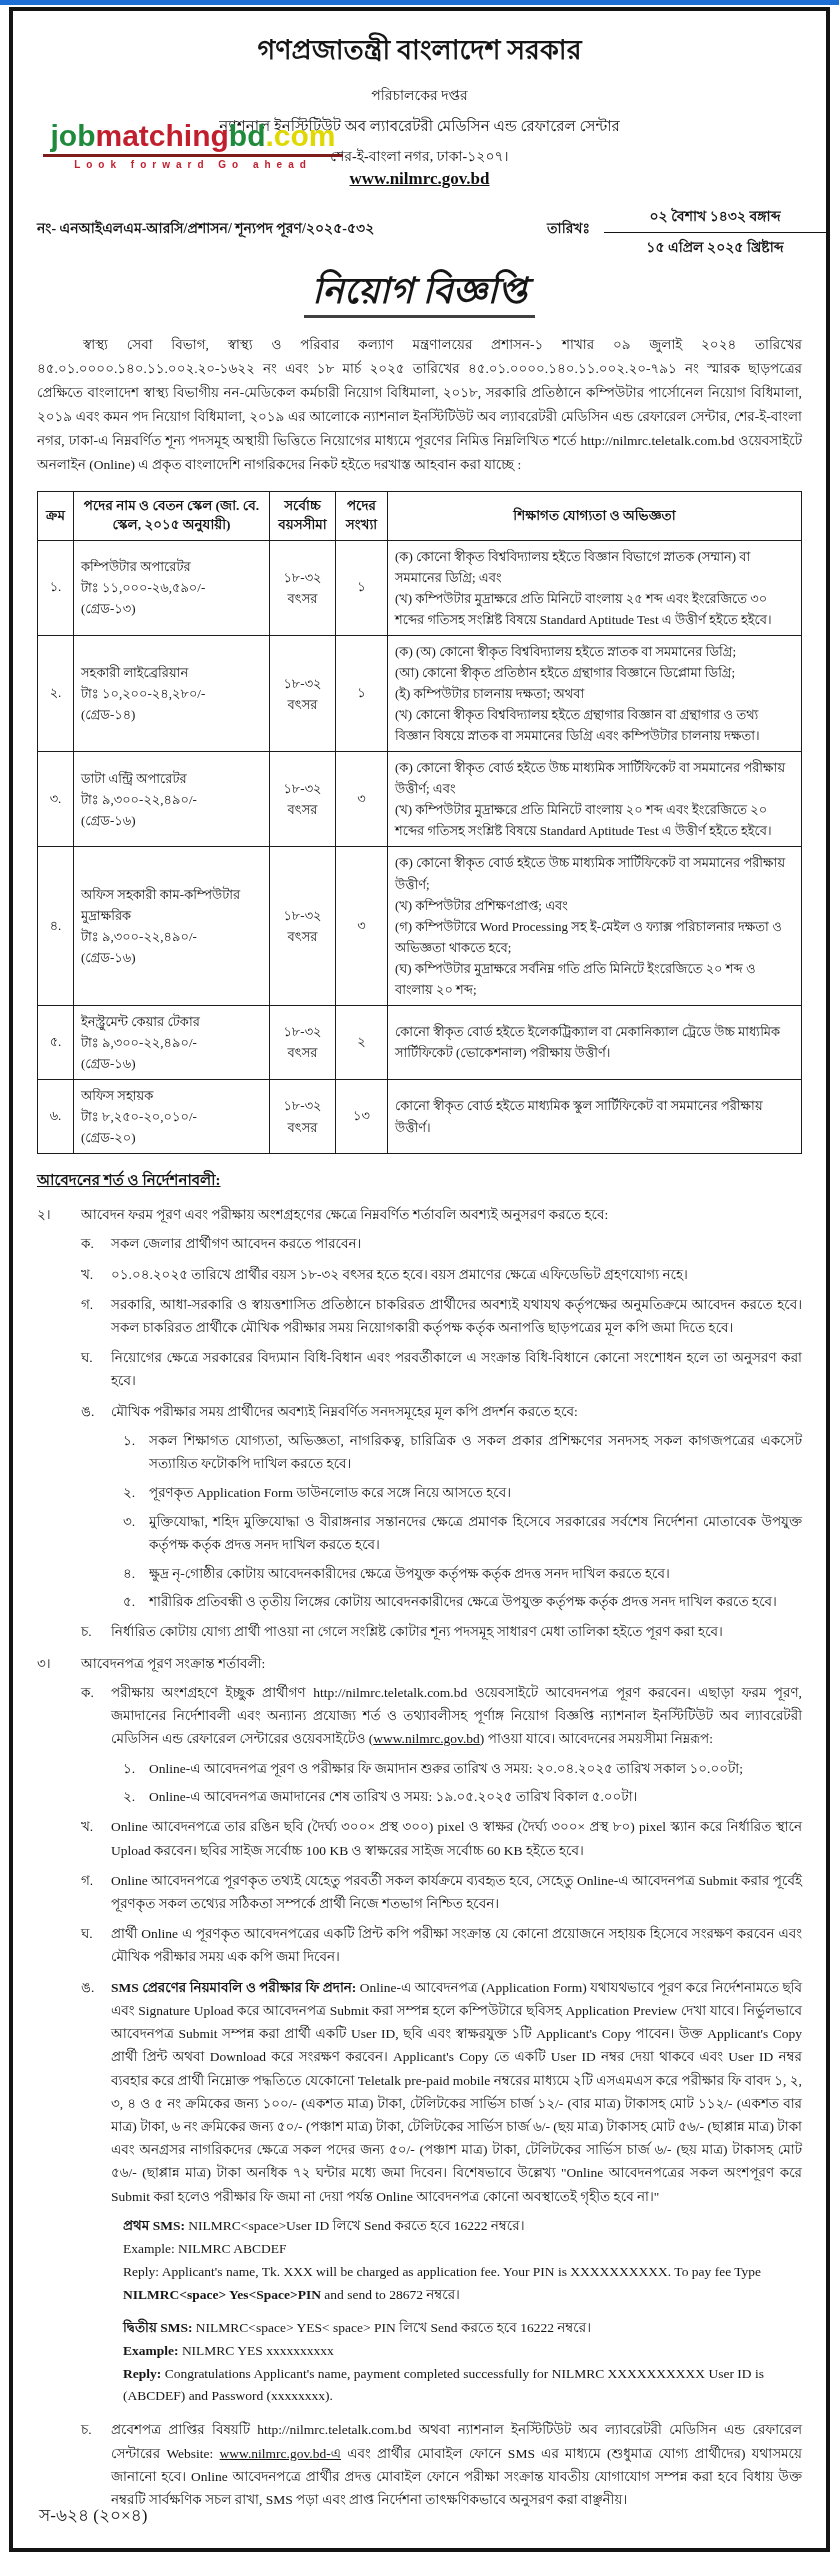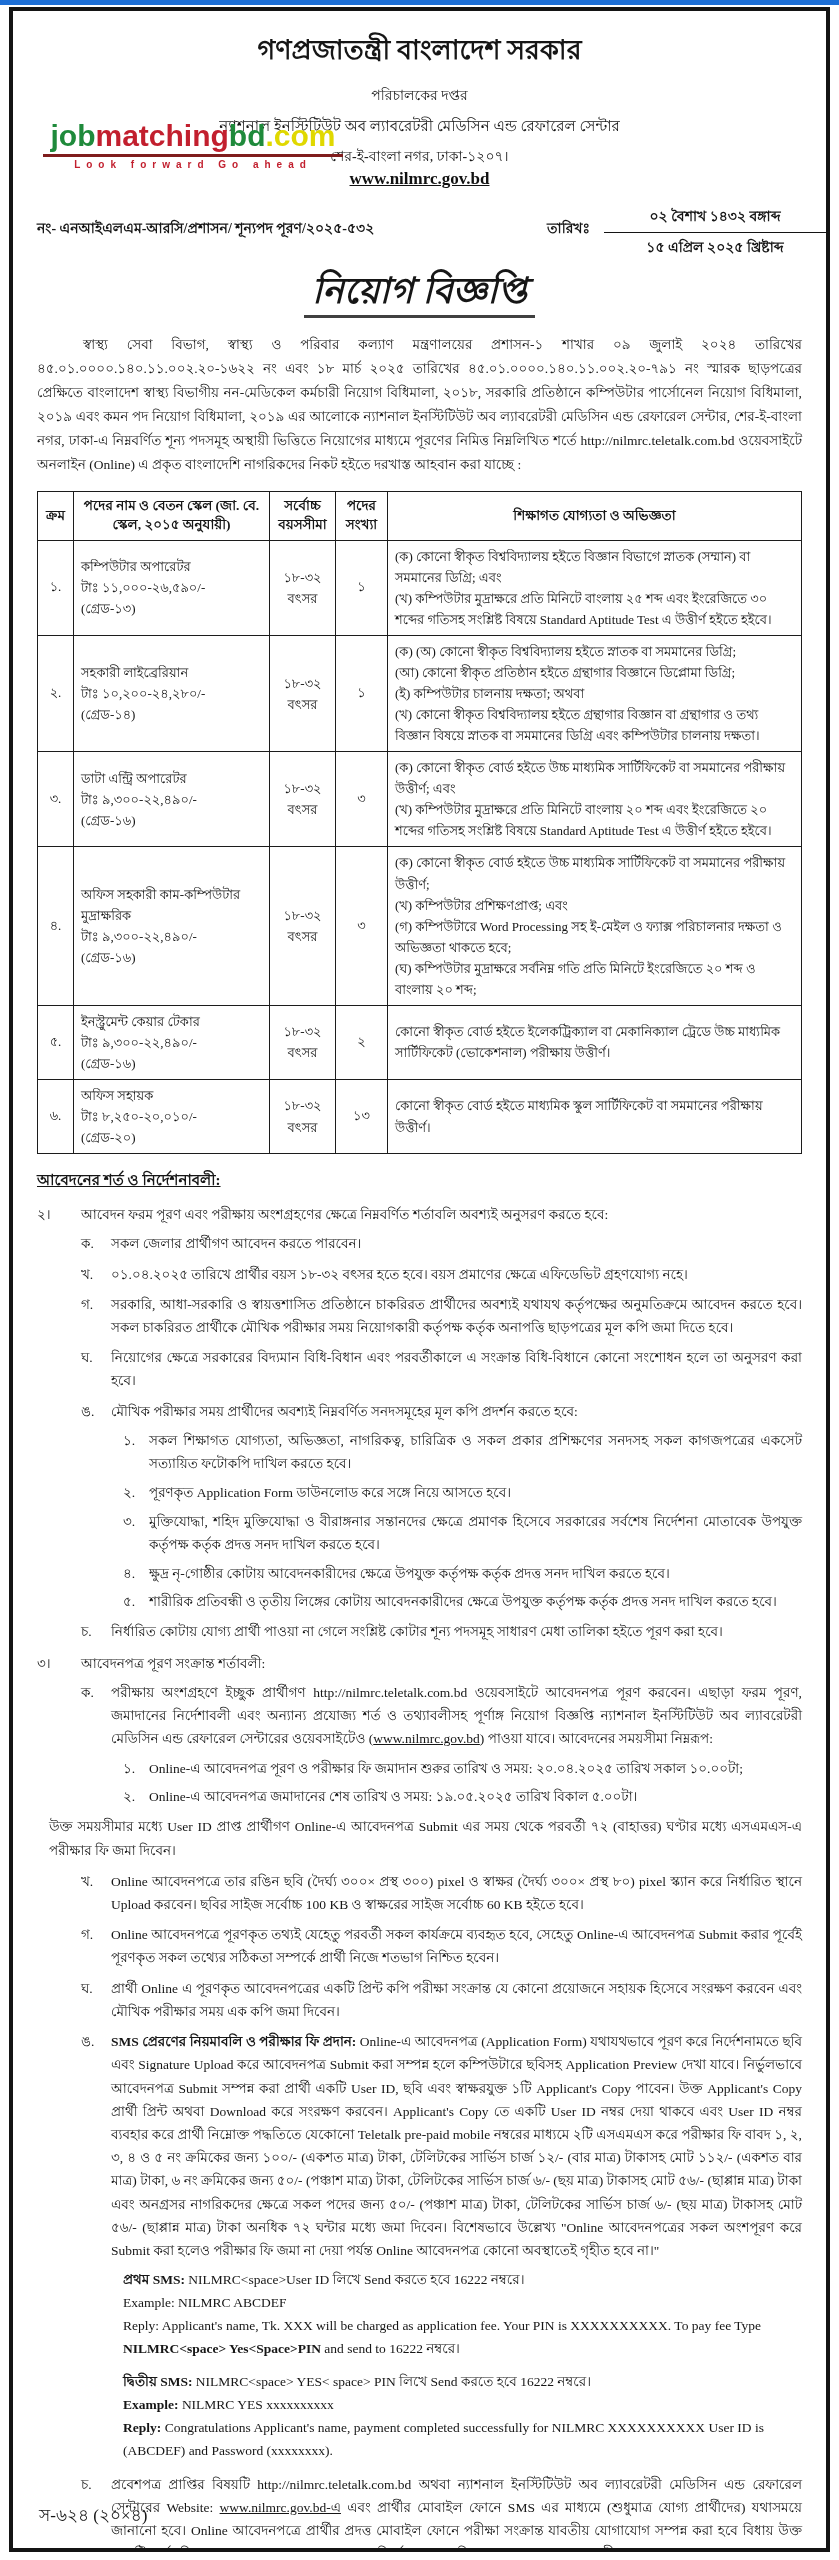--- a/index.html
+++ b/index.html
@@ -233,21 +233,20 @@
       <span class="b"><span>পরীক্ষায় অংশগ্রহণে ইচ্ছুক প্রার্থীগণ http://nilmrc.teletalk.com.bd ওয়েবসাইটে আবেদনপত্র পূরণ করবেন। এছাড়া ফরম পূরণ, জমাদানের নির্দেশাবলী এবং অন্যান্য প্রযোজ্য শর্ত ও তথ্যাবলীসহ পূর্ণাঙ্গ নিয়োগ বিজ্ঞপ্তি ন্যাশনাল ইনস্টিটিউট অব ল্যাবরেটরী মেডিসিন এন্ড রেফারেল সেন্টারের ওয়েবসাইটেও (</span><a class="u">www.nilmrc.gov.bd</a><span>) পাওয়া যাবে। আবেদনের সময়সীমা নিম্নরূপ:</span></span>
     </div>
     <div class="sub2">
       <span class="lbl">১.</span>
         <span class="b">Online-এ আবেদনপত্র পূরণ ও পরীক্ষার ফি জমাদান শুরুর তারিখ ও সময়: ২০.০৪.২০২৫ তারিখ সকাল ১০.০০টা;</span>
     </div>
     <div class="sub2">
       <span class="lbl">২.</span>
         <span class="b">Online-এ আবেদনপত্র জমাদানের শেষ তারিখ ও সময়: ১৯.০৫.২০২৫ তারিখ বিকাল ৫.০০টা।</span>
     </div>
-    <p class="note">উক্ত সময়সীমার মধ্যে User ID প্রাপ্ত প্রার্থীগণ Online-এ আবেদনপত্র Submit এর সময় থেকে পরবর্তী ৭২ (বাহাত্তর) ঘণ্টার মধ্যে এসএমএস-এ পরীক্ষার ফি জমা দিবেন।</p>
 
     <div class="sub">
       <span class="lbl">খ.</span>
         <span class="b">Online আবেদনপত্রে তার রঙিন ছবি (দৈর্ঘ্য ৩০০× প্রস্থ ৩০০) pixel ও স্বাক্ষর (দৈর্ঘ্য ৩০০× প্রস্থ ৮০) pixel স্ক্যান করে নির্ধারিত স্থানে Upload করবেন। ছবির সাইজ সর্বোচ্চ 100 KB ও স্বাক্ষরের সাইজ সর্বোচ্চ 60 KB হইতে হবে।</span>
     </div>
     <div class="sub">
       <span class="lbl">গ.</span>
         <span class="b">Online আবেদনপত্রে পূরণকৃত তথ্যই যেহেতু পরবর্তী সকল কার্যক্রমে ব্যবহৃত হবে, সেহেতু Online-এ আবেদনপত্র Submit করার পূর্বেই পূরণকৃত সকল তথ্যের সঠিকতা সম্পর্কে প্রার্থী নিজে শতভাগ নিশ্চিত হবেন।</span>
     </div>
     <div class="sub">
@@ -255,21 +254,21 @@
         <span class="b">প্রার্থী Online এ পূরণকৃত আবেদনপত্রের একটি প্রিন্ট কপি পরীক্ষা সংক্রান্ত যে কোনো প্রয়োজনে সহায়ক হিসেবে সংরক্ষণ করবেন এবং মৌখিক পরীক্ষার সময় এক কপি জমা দিবেন।</span>
     </div>
     <div class="sub">
       <span class="lbl">ঙ.</span>
       <span class="b"><span class="bold">SMS প্রেরণের নিয়মাবলি ও পরীক্ষার ফি প্রদান:</span><span> Online-এ আবেদনপত্র (Application Form) যথাযথভাবে পূরণ করে নির্দেশনামতে ছবি এবং Signature Upload করে আবেদনপত্র Submit করা সম্পন্ন হলে কম্পিউটারে ছবিসহ Application Preview দেখা যাবে। নির্ভুলভাবে আবেদনপত্র Submit সম্পন্ন করা প্রার্থী একটি User ID, ছবি এবং স্বাক্ষরযুক্ত ১টি Applicant's Copy পাবেন। উক্ত Applicant's Copy প্রার্থী প্রিন্ট অথবা Download করে সংরক্ষণ করবেন। Applicant's Copy তে একটি User ID নম্বর দেয়া থাকবে এবং User ID নম্বর ব্যবহার করে প্রার্থী নিম্নোক্ত পদ্ধতিতে যেকোনো Teletalk pre-paid mobile নম্বরের মাধ্যমে ২টি এসএমএস করে পরীক্ষার ফি বাবদ ১, ২, ৩, ৪ ও ৫ নং ক্রমিকের জন্য ১০০/- (একশত মাত্র) টাকা, টেলিটকের সার্ভিস চার্জ ১২/- (বার মাত্র) টাকাসহ মোট ১১২/- (একশত বার মাত্র) টাকা, ৬ নং ক্রমিকের জন্য ৫০/- (পঞ্চাশ মাত্র) টাকা, টেলিটকের সার্ভিস চার্জ ৬/- (ছয় মাত্র) টাকাসহ মোট ৫৬/- (ছাপ্পান্ন মাত্র) টাকা এবং অনগ্রসর নাগরিকদের ক্ষেত্রে সকল পদের জন্য ৫০/- (পঞ্চাশ মাত্র) টাকা, টেলিটকের সার্ভিস চার্জ ৬/- (ছয় মাত্র) টাকাসহ মোট ৫৬/- (ছাপ্পান্ন মাত্র) টাকা অনধিক ৭২ ঘন্টার মধ্যে জমা দিবেন। বিশেষভাবে উল্লেখ্য "Online আবেদনপত্রের সকল অংশপূরণ করে Submit করা হলেও পরীক্ষার ফি জমা না দেয়া পর্যন্ত Online আবেদনপত্র কোনো অবস্থাতেই গৃহীত হবে না।"</span></span>
     </div>
 
     <div class="smsblock">
       <div><span class="bold">প্রথম SMS:</span><span> NILMRC&lt;space&gt;User ID লিখে Send করতে হবে 16222 নম্বরে।</span></div>
       <div>Example: NILMRC ABCDEF</div>
-      <div><span>Reply: Applicant's name, Tk. XXX will be charged as application fee. Your PIN is XXXXXXXXXX. To pay fee Type </span><span class="bold">NILMRC&lt;space&gt; Yes&lt;Space&gt;PIN</span><span> and send to 16222 নম্বরে।</span></div>
+      <div><span>Reply: Applicant's name, Tk. XXX will be charged as application fee. Your PIN is XXXXXXXXXX. To pay fee Type </span><span class="bold">NILMRC&lt;space&gt; Yes&lt;Space&gt;PIN</span><span> and send to 28672 নম্বরে।</span></div>
     </div>
 
     <div class="smsblock">
       <div><span class="bold">দ্বিতীয় SMS:</span><span> NILMRC&lt;space&gt; YES&lt; space&gt; PIN লিখে Send করতে হবে 16222 নম্বরে।</span></div>
       <div><span class="bold">Example:</span><span> NILMRC YES xxxxxxxxxx</span></div>
       <div><span class="bold">Reply:</span><span> Congratulations Applicant's name, payment completed successfully for NILMRC XXXXXXXXXX User ID is (ABCDEF) and Password (xxxxxxxx).</span></div>
     </div>
 
     <div class="sub">
       <span class="lbl">চ.</span>

